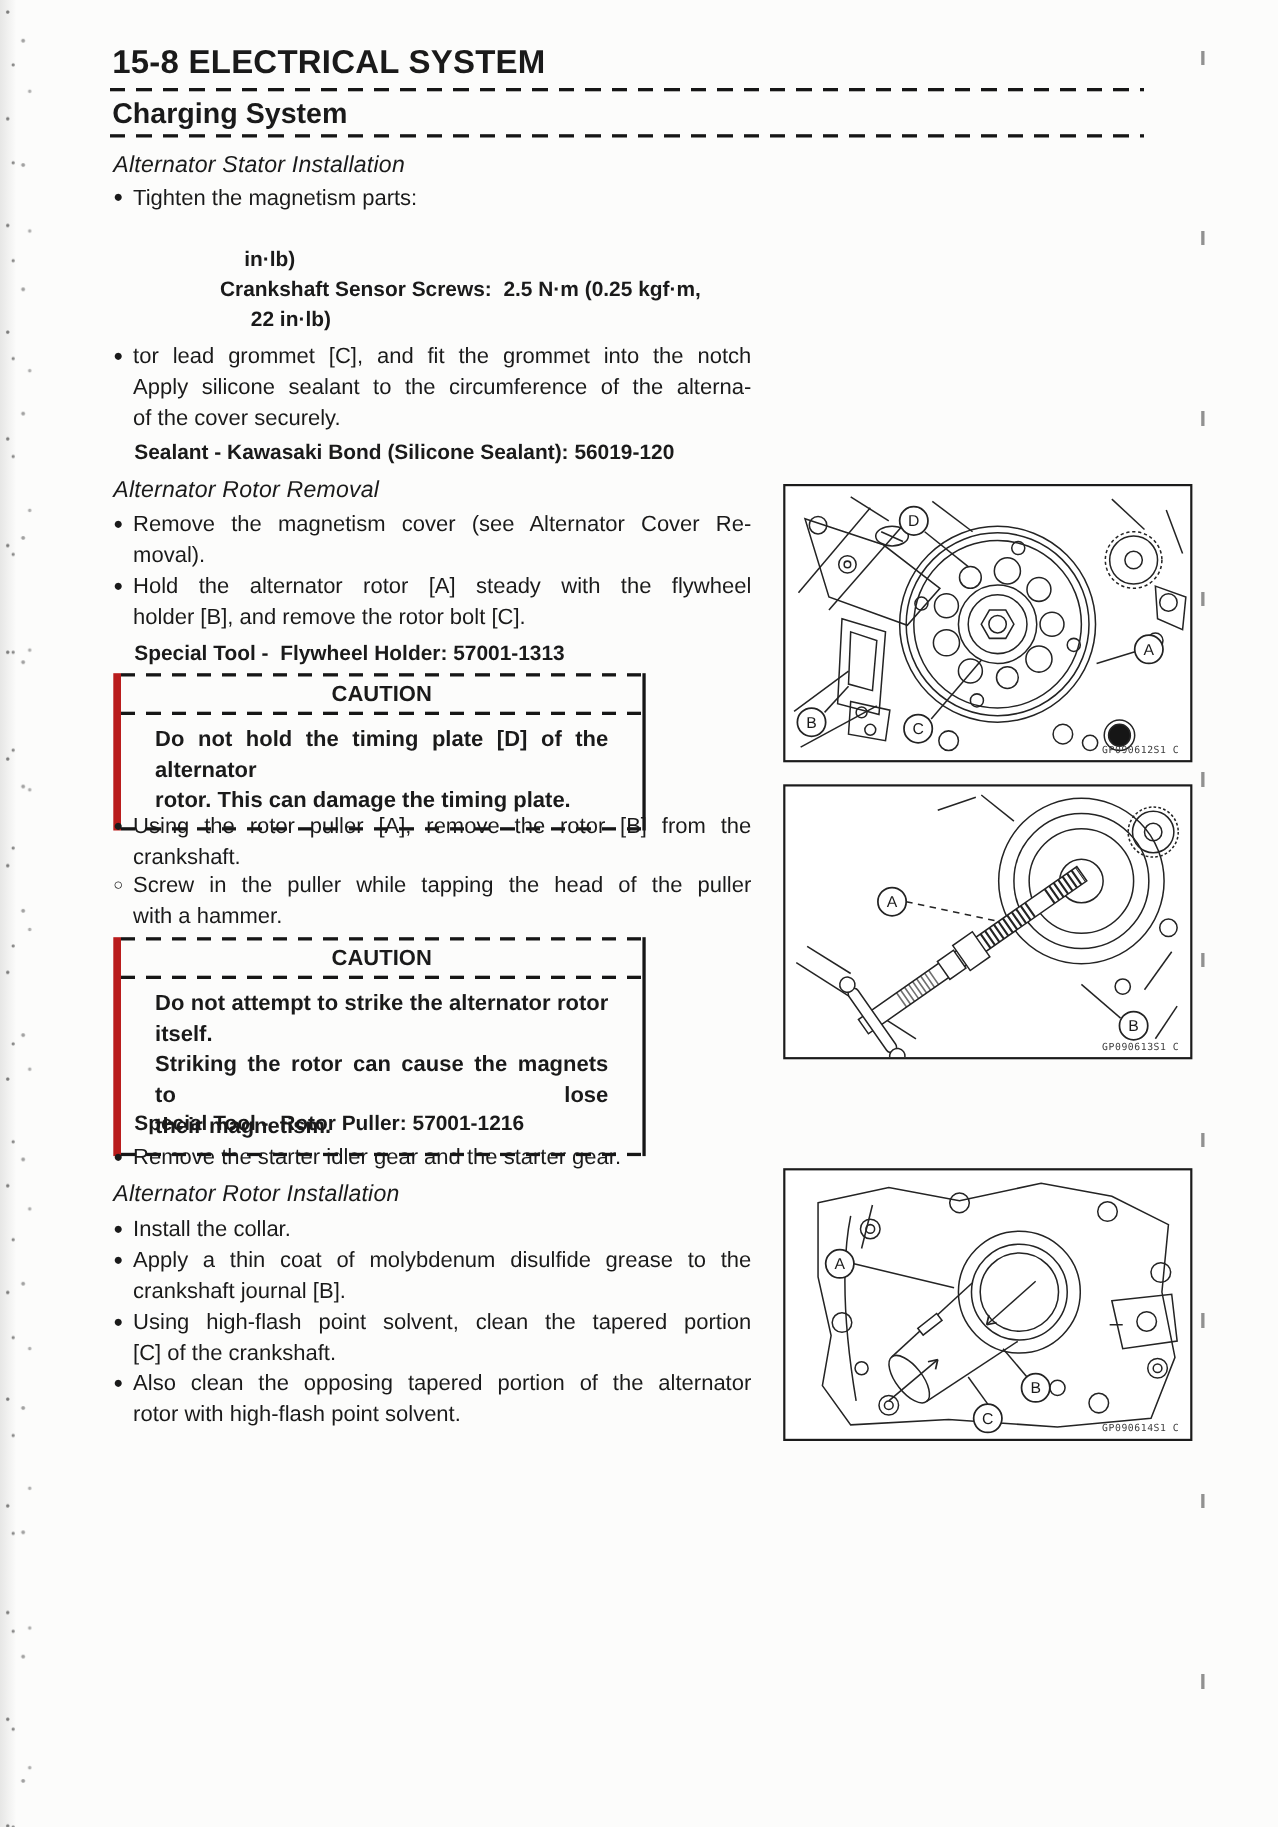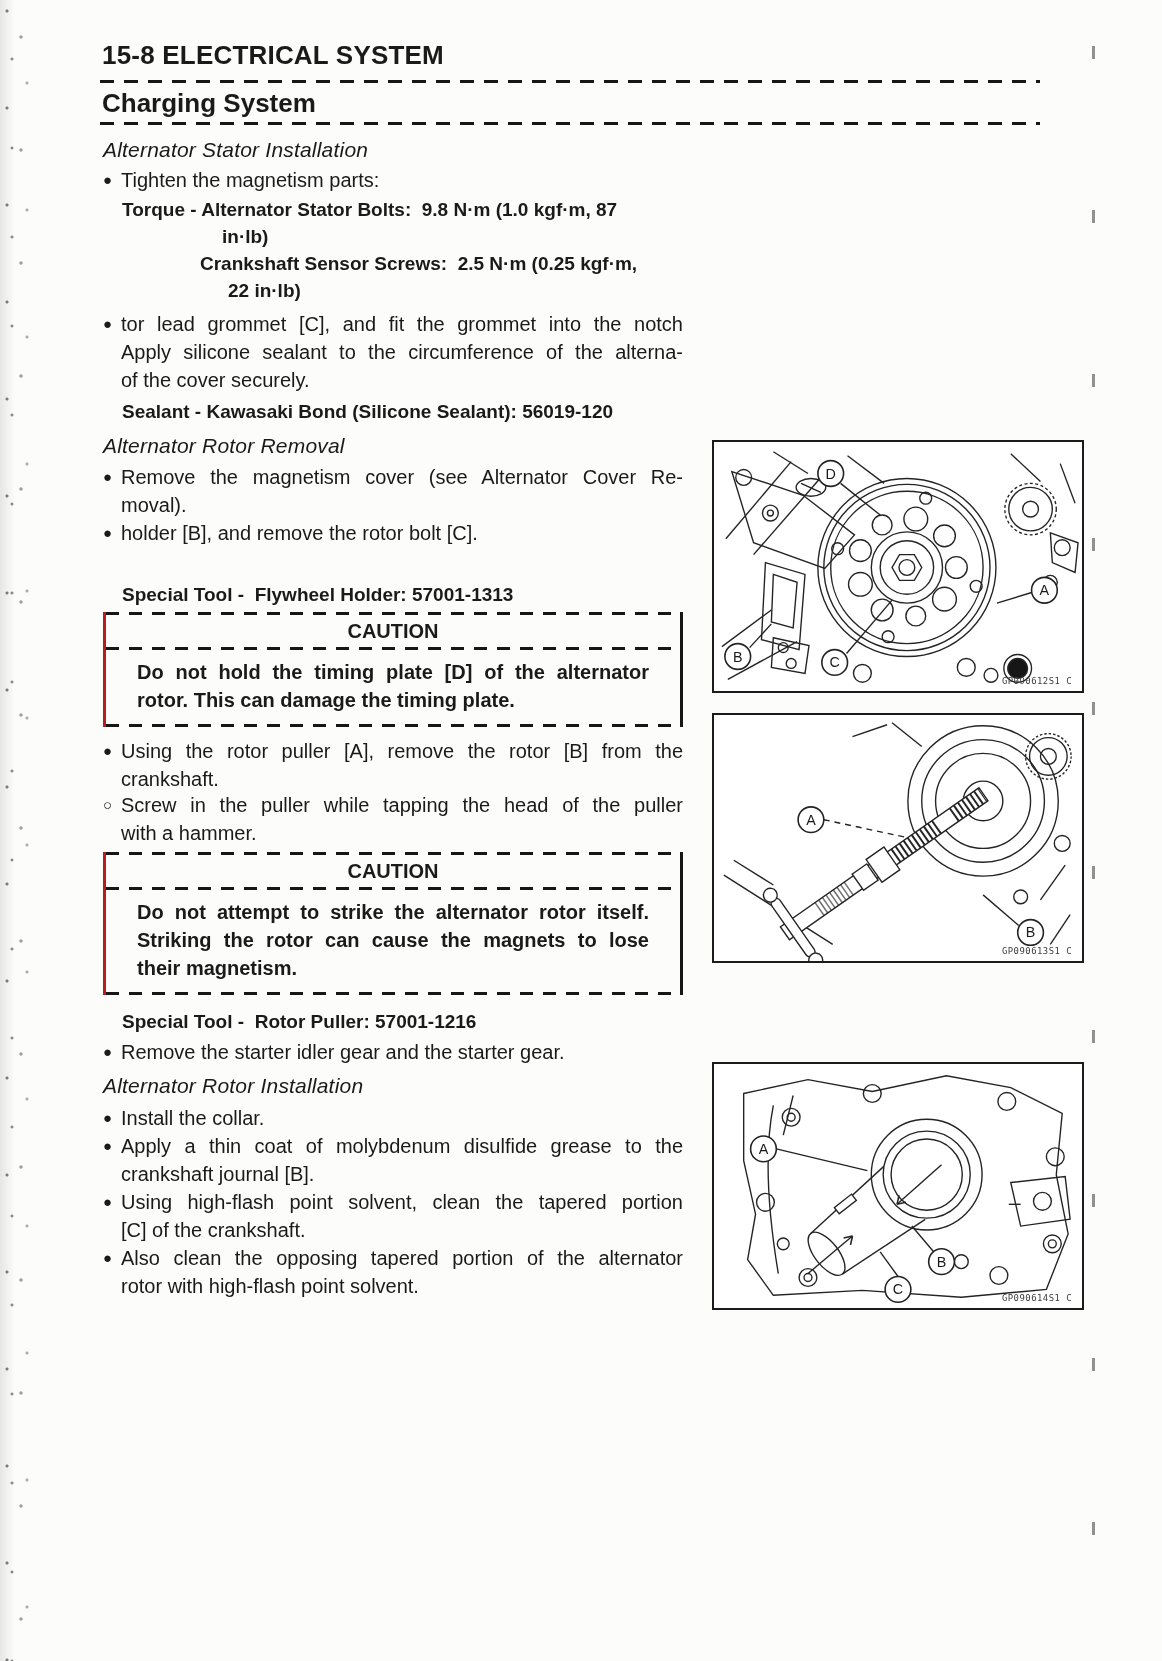--- a/index.html
+++ b/index.html
@@ -15,34 +15,34 @@
       radial-gradient(circle at 7px 11px, rgba(25,25,25,.55) 1px, transparent 2px),
       radial-gradient(circle at 21px 37px, rgba(25,25,25,.40) 1.2px, transparent 2.2px),
       radial-gradient(circle at 12px 59px, rgba(25,25,25,.50) .9px, transparent 1.9px),
       radial-gradient(circle at 27px 83px, rgba(25,25,25,.35) 1px, transparent 2px);
     background-size:36px 100%,36px 97px,36px 113px,36px 89px,36px 127px;
   }
   .noise-right{
     position:absolute;left:1092px;top:46px;width:3px;height:1520px;
     background:repeating-linear-gradient(180deg, rgba(15,15,15,.45) 0 13px, transparent 13px 164px);
   }
-  .page-title{position:absolute;left:102px;top:40px;margin:0;font-size:26px;font-weight:700;letter-spacing:.2px;}
+  .page-title{position:absolute;left:102px;top:40px;margin:0;font-size:30px;font-weight:700;letter-spacing:.2px;}
   .section-title{position:absolute;left:102px;top:88px;margin:0;font-size:26px;font-weight:700;text-align:right;}
   .rule{position:absolute;left:100px;width:940px;height:3px;
     background:repeating-linear-gradient(90deg,#161616 0 14px, transparent 14px 24px);}
   .h-italic{position:absolute;left:103px;margin:0;font-style:italic;font-size:21px;font-weight:400;letter-spacing:.2px;}
   .bullet-item{position:absolute;left:103px;width:580px;display:flex;}
   .bullet{width:18px;flex:none;font-size:15px;line-height:28px;}
   .btext{margin:0;font-size:20px;line-height:28px;width:562px;}
   .jl{display:block;text-align:justify;text-align-last:justify;}
   .ll{display:block;}
   .spec{position:absolute;left:122px;margin:0;font-weight:700;font-size:19px;line-height:27px;white-space:pre-wrap;}
   .torque-line{position:absolute;margin:0;font-weight:700;font-size:19px;line-height:27px;white-space:pre-wrap;}
-  .caution{position:absolute;left:103px;width:580px;box-sizing:border-box;
-    border-left:3px solid #b91c1c;border-right:3px solid #161616;background:#fcfcfb;}
+  .caution{position:absolute;left:103px;width:484px;box-sizing:border-box;
+    border-left:7px solid #b91c1c;border-right:3px solid #161616;background:#fcfcfb;}
   .dash-h{height:3px;background:repeating-linear-gradient(90deg,#161616 0 13px, transparent 13px 23px);}
   .dash-mid{height:2.5px;background:repeating-linear-gradient(90deg,#161616 0 13px, transparent 13px 23px);}
   .caution-head{text-align:center;font-weight:700;font-size:20px;padding:5px 0 4px;}
   .caution-body{margin:0;padding:8px 31px 10px;font-weight:700;font-size:20px;line-height:28px;}
   .fig{position:absolute;left:712px;width:372px;margin:0;box-sizing:border-box;
     border:2.5px solid #1b1b1b;background:#ffffff;}
   .fig svg{display:block;width:100%;height:100%;}
   .lblc{fill:#ffffff;stroke:#232323;stroke-width:1.6;}
   .lblt{fill:#1a1a1a;stroke:none;font-family:"Liberation Sans","DejaVu Sans",sans-serif;font-size:14.5px;}
   .figcode{fill:#3c3c3c;stroke:none;font-family:"DejaVu Sans Mono","Liberation Mono",monospace;font-size:9px;letter-spacing:.5px;}
@@ -61,21 +61,20 @@
 
   <h3 class="h-italic" style="top:138px">Alternator Stator Installation</h3>
 
   <div class="bullet-item" style="top:166px">
     <span class="bullet">●</span>
     <p class="btext">
         <span class="ll">Tighten the magnetism parts:</span>
       </p>
   </div>
 
-  <p class="torque-line" style="left:122px;top:196px">Torque - Alternator Stator Bolts:  9.8 N·m (1.0 kgf·m, 87</p>
   <p class="torque-line" style="left:222px;top:223px">in·lb)</p>
   <p class="torque-line" style="left:200px;top:250px">Crankshaft Sensor Screws:  2.5 N·m (0.25 kgf·m,</p>
   <p class="torque-line" style="left:228px;top:277px">22 in·lb)</p>
 
   <div class="bullet-item" style="top:310px">
     <span class="bullet">●</span>
     <p class="btext">
       <span class="jl">tor lead grommet [C], and fit the grommet into the notch</span>
       <span class="jl">Apply silicone sealant to the circumference of the alterna-</span>
       <span class="ll">of the cover securely.</span>
@@ -90,20 +89,21 @@
     <span class="bullet">●</span>
     <p class="btext">
       <span class="jl">Remove the magnetism cover (see Alternator Cover Re-</span>
       <span class="ll">moval).</span>
     </p>
   </div>
 
   <div class="bullet-item" style="top:519px">
     <span class="bullet">●</span>
     <p class="btext">
+      <span class="jl">Hold the alternator rotor [A] steady with the flywheel</span>
       <span class="ll">holder [B], and remove the rotor bolt [C].</span>
     </p>
   </div>
 
   <p class="spec" style="top:581px">Special Tool -  Flywheel Holder: 57001-1313</p>
 
   <div class="caution" style="top:612px">
     <div class="dash-h"></div>
     <div class="caution-head">CAUTION</div>
     <div class="dash-mid"></div>

